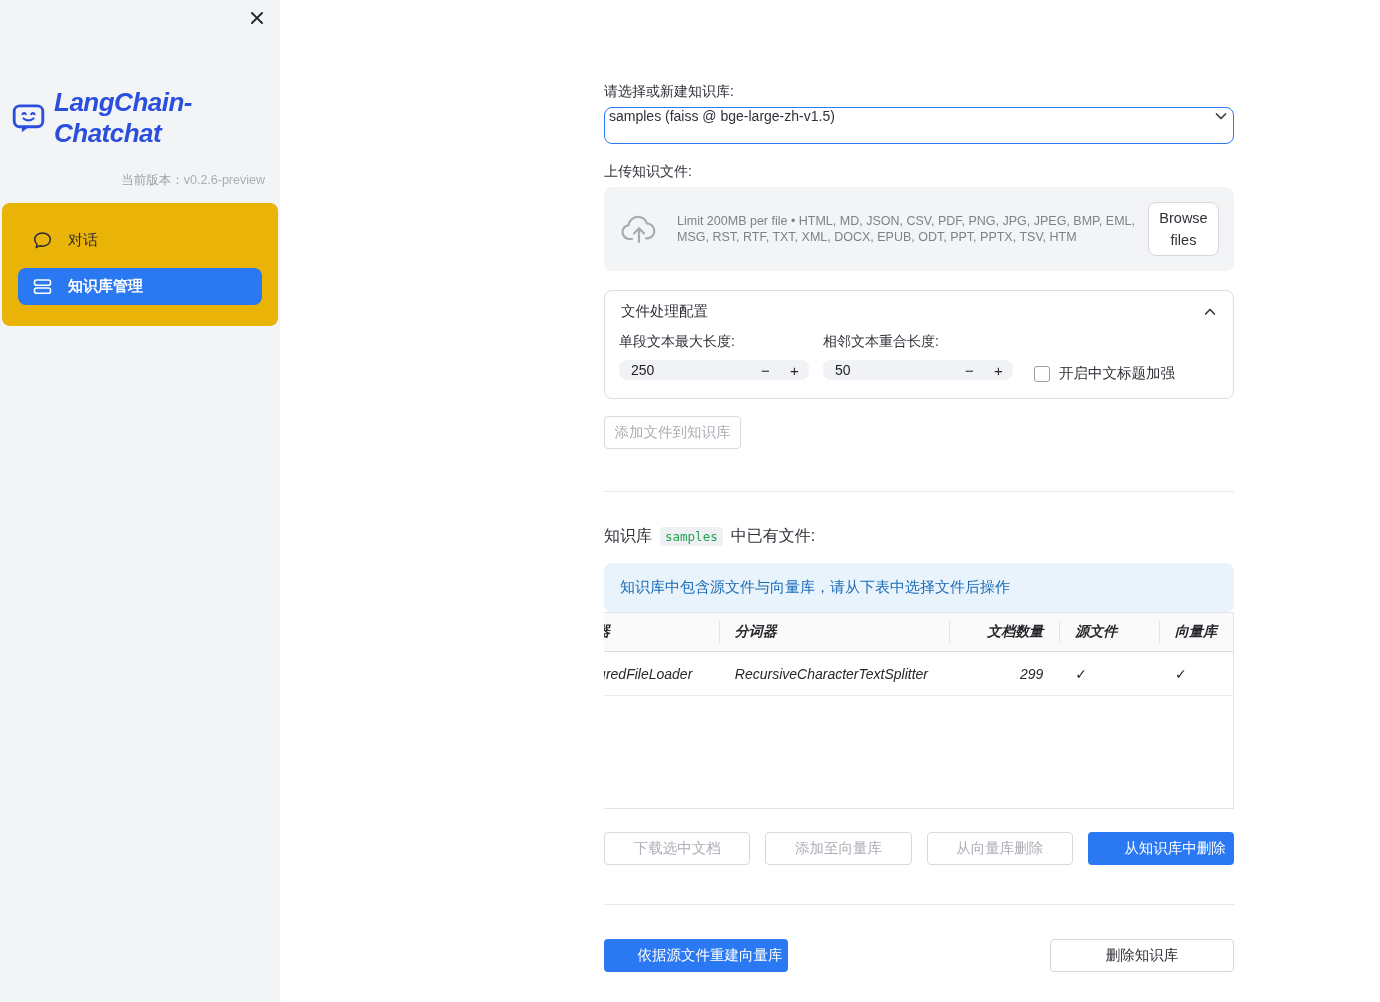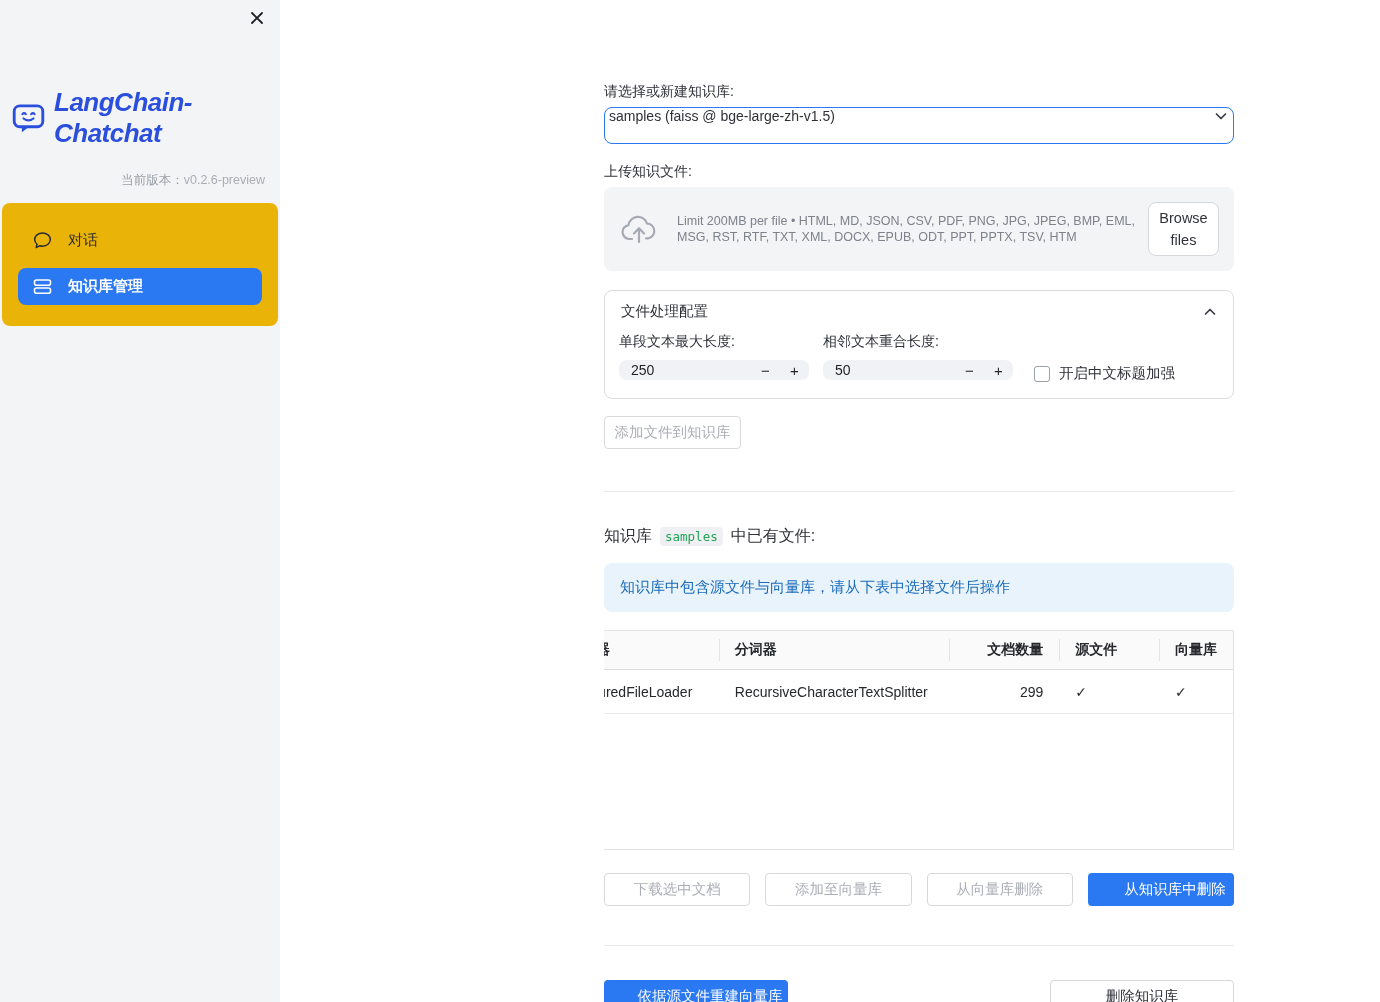--- a/index.html
+++ b/index.html
@@ -67,22 +67,22 @@
   .divider { height:1px; background:#e7e8eb; }
   .div1 { margin-top:42px; } .div2 { margin-top:39px; }
 
   .kb-line { margin-top:34px; font-size:16px; color:#2f3138; display:flex; align-items:center; gap:8px; }
   .code-badge { font-family:"DejaVu Sans Mono","Liberation Mono",monospace; font-size:12.5px;
     color:#23a455; background:#eef0f3; border-radius:4px; padding:2px 5px; }
 
   .info-box { margin-top:16px; background:#e8f3fb; border-radius:8px; padding:15px 16px;
     font-size:15px; color:#1c6cb8; }
 
-  .dtable { margin-top:18px; height:220px; border:1px solid #e2e3e6; border-left:none;
-    background:#fff; overflow:hidden; }
+  .dtable { height:197px; border:1px solid #e2e3e6; border-left:none;
+    background:#fff; overflow:hidden;font-style:italic; }
   .thead { display:flex; height:39px; background:#fafafb; border-bottom:1px solid #dcdde0; }
   .th { display:flex; align-items:center; font-size:14px; font-weight:bold; color:#26282c;
     padding-left:16px; position:relative; overflow:hidden; white-space:nowrap; }
   .th.sep::before { content:''; position:absolute; left:0; top:8px; bottom:8px; width:1px; background:#e2e3e6; }
   .trow { display:flex; height:44px; border-bottom:1px solid #e9eaec; background:#fff; }
   .td { display:flex; align-items:center; font-size:14px; color:#26282c; padding-left:16px;
     overflow:hidden; white-space:nowrap; }
   .c1 { width:115px; padding-left:0; } .c2 { width:231px; } .c3 { width:110px; justify-content:flex-end; padding-right:16px; padding-left:0; }
   .c4 { width:100px; } .c5 { width:74px; }
   .clip-h { margin-left:-64px; } .clip-c { margin-left:-58px; }

